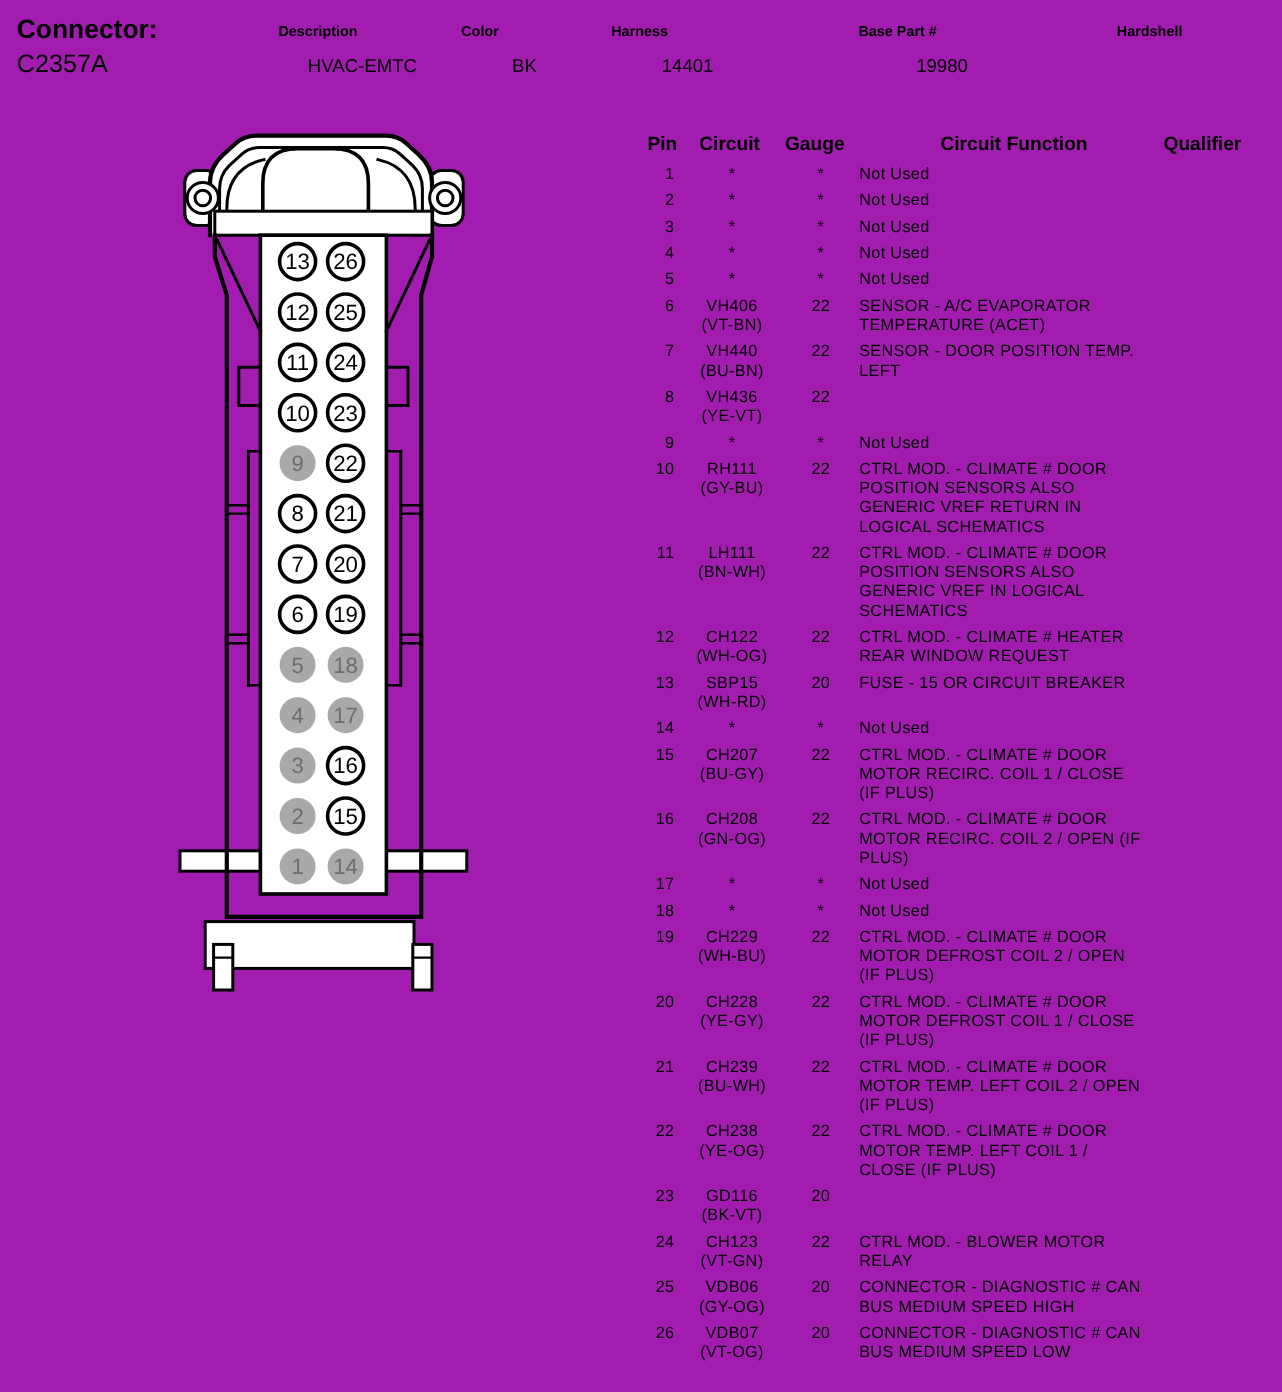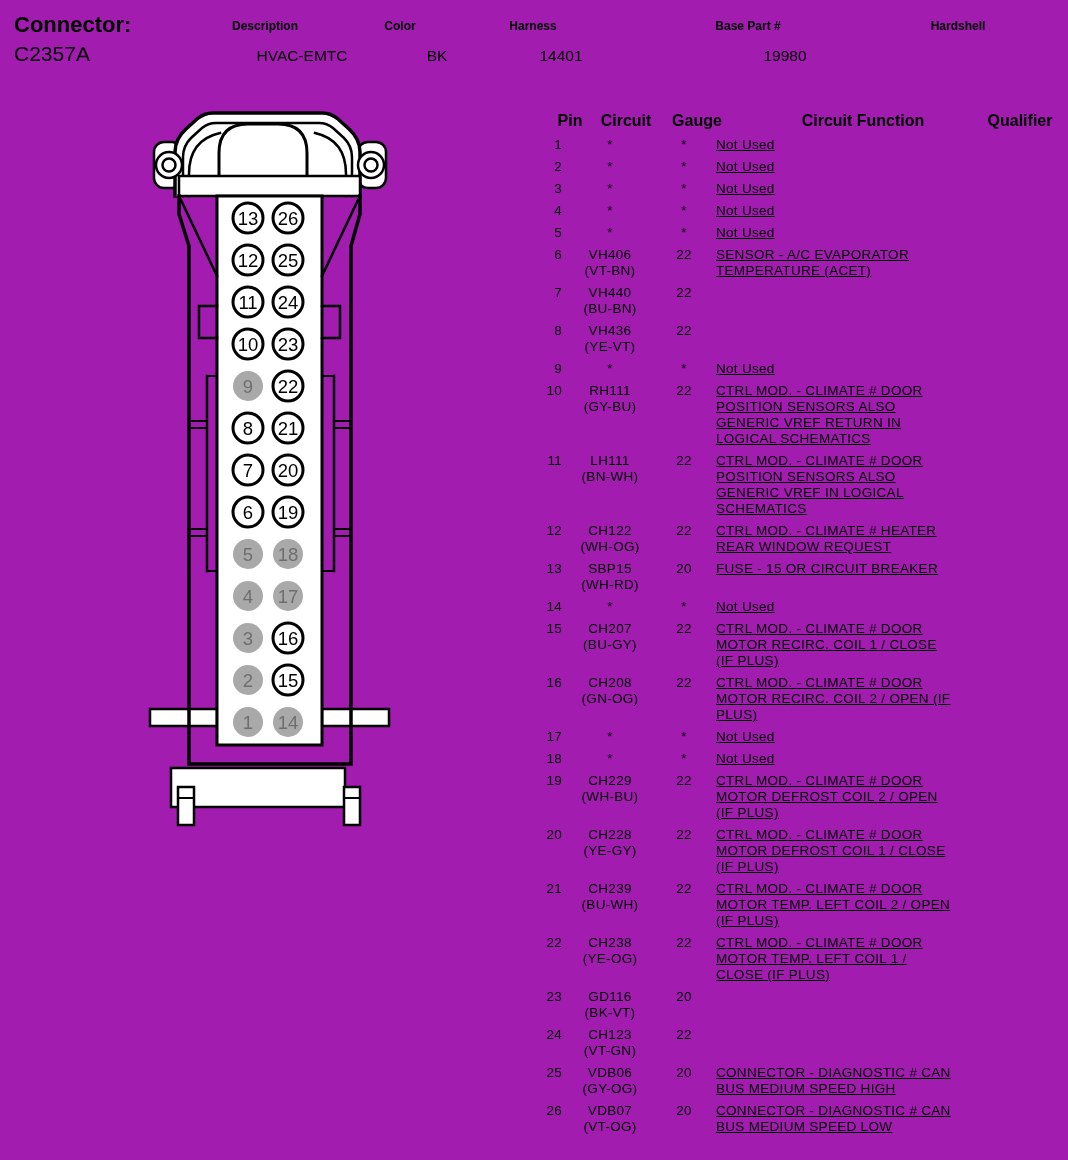--- a/index.html
+++ b/index.html
@@ -6,29 +6,29 @@
   body { font-family:"Liberation Sans", sans-serif; color:#000; }
   .page { position:relative; width:1068px; height:1160px; background:#a21caf; overflow:hidden; }
 
   
   .conn-label { position:absolute; left:14px; top:12px; font-size:22px; font-weight:bold; }
   .conn-id    { position:absolute; left:14px; top:42px; font-size:21px; font-weight:normal; }
   .hdr-label  { position:absolute; top:19px; font-size:12px; font-weight:bold; transform:translateX(-50%); white-space:nowrap; }
   .hdr-value  { position:absolute; top:47px; font-size:15.5px; transform:translateX(-50%); white-space:nowrap;margin-left:37px; }
 
   
-  .col-hdr { position:absolute; top:112px; font-size:16px; font-weight:bold; transform:translateX(-50%); white-space:nowrap;margin-left:18px; }
+  .col-hdr { position:absolute; top:112px; font-size:16px; font-weight:bold; transform:translateX(-50%); white-space:nowrap; }
 
   
   .rows { position:absolute; left:536px; top:137px; width:528px; }
   .prow { display:flex; align-items:flex-start; padding-bottom:6px; font-size:13.5px; line-height:16px; letter-spacing:0.3px; }
   .c-pin     { width:26px;  text-align:right; flex:none; }
   .c-circuit { width:96px;  text-align:center; white-space:pre-line; flex:none; }
   .c-gauge   { width:52px;  text-align:center; flex:none; }
-  .c-func    { width:256px; margin-left:6px; white-space:pre-line; flex:none;text-decoration:underline; }
+  .c-func    { width:256px; margin-left:6px; white-space:pre-line; flex:none; }
   .c-qual    { flex:1; text-align:center; }
 
   
   .conn-svg { position:absolute; left:140px; top:95px; }
   .conn-svg text { font-family:"Liberation Sans", sans-serif; }
 </style>
 </head>
 <body>
 
 <div class="page">
@@ -36,21 +36,21 @@
   <div class="conn-label">Connector:</div>
   <div class="conn-id">C2357A</div>
 
   <div class="hdr-label" style="left:265px">Description</div>
   <div class="hdr-value" style="left:265px">HVAC-EMTC</div>
 
   <div class="hdr-label" style="left:400px">Color</div>
   <div class="hdr-value" style="left:400px">BK</div>
 
   <div class="hdr-label" style="left:533px">Harness</div>
-  <div class="hdr-value" style="left:524px">14401</div>
+  <div class="hdr-value" style="left:536px">14401</div>
 
   <div class="hdr-label" style="left:748px">Base Part #</div>
   <div class="hdr-value" style="left:748px">19980</div>
 
   <div class="hdr-label" style="left:958px">Hardshell</div>
   <div class="hdr-value" style="left:958px"></div>
 
   <svg class="conn-svg" width="280" height="740" viewBox="140 95 280 740">
     <g stroke="#000" fill="none" stroke-width="2.5" stroke-linecap="square">
 
@@ -194,20 +194,22 @@
         <div class="c-gauge">22</div>
         <div class="c-func">SENSOR - A/C EVAPORATOR
 TEMPERATURE (ACET)</div>
         <div class="c-qual"></div>
       </div>
       <div class="prow">
         <div class="c-pin">7</div>
         <div class="c-circuit">VH440
 (BU-BN)</div>
         <div class="c-gauge">22</div>
+        <div class="c-func">SENSOR - DOOR POSITION TEMP.
+LEFT</div>
         <div class="c-qual"></div>
       </div>
       <div class="prow">
         <div class="c-pin">8</div>
         <div class="c-circuit">VH436
 (YE-VT)</div>
         <div class="c-gauge">22</div>
         <div class="c-qual"></div>
       </div>
       <div class="prow">
@@ -342,20 +344,22 @@
         <div class="c-circuit">GD116
 (BK-VT)</div>
         <div class="c-gauge">20</div>
         <div class="c-qual"></div>
       </div>
       <div class="prow">
         <div class="c-pin">24</div>
         <div class="c-circuit">CH123
 (VT-GN)</div>
         <div class="c-gauge">22</div>
+        <div class="c-func">CTRL MOD. - BLOWER MOTOR
+RELAY</div>
         <div class="c-qual"></div>
       </div>
       <div class="prow">
         <div class="c-pin">25</div>
         <div class="c-circuit">VDB06
 (GY-OG)</div>
         <div class="c-gauge">20</div>
         <div class="c-func">CONNECTOR - DIAGNOSTIC # CAN
 BUS MEDIUM SPEED HIGH</div>
         <div class="c-qual"></div>

